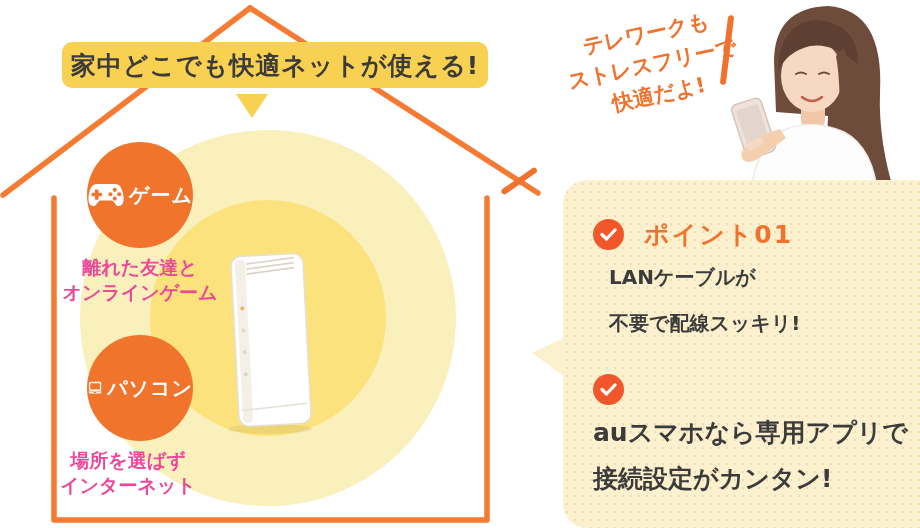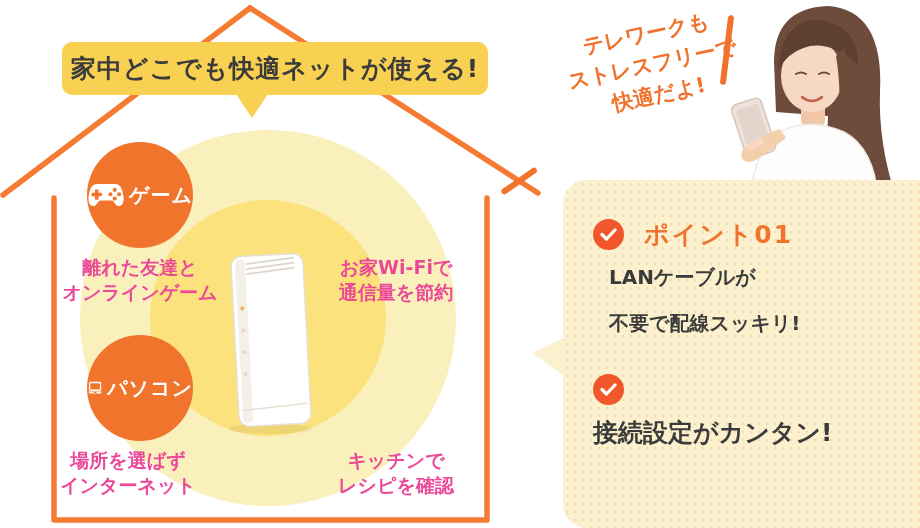--- a/index.html
+++ b/index.html
@@ -16,21 +16,21 @@
   
   .glow-outer{left:80px;top:130px;width:376px;height:376px;border-radius:50%;
     background:#FAF0BC;z-index:2;}
   .glow-inner{left:150px;top:200px;width:236px;height:236px;border-radius:50%;
     background:#FBE27C;z-index:2;}
 
   
   .router-svg{left:210px;top:245px;z-index:3;}
 
   
-  .banner{left:62px;top:42px;width:426px;height:53px;background:#F8D152;
+  .banner{left:62px;top:42px;width:426px;height:46px;background:#F8D152;
     border-radius:10px;display:flex;align-items:center;justify-content:center;z-index:6;}
   .banner-title{font-size:25px;font-weight:800;color:#3B3B3B;letter-spacing:1px;white-space:nowrap;}
   .banner-tail{left:236px;top:94px;width:0;height:0;z-index:6;
     border-left:16px solid transparent;border-right:16px solid transparent;
     border-top:24px solid #F8D152;}
 
   
   .device{width:106px;height:106px;border-radius:50%;background:#F0742C;z-index:4;
     display:flex;flex-direction:row;align-items:center;justify-content:center;gap:4px;}
   .device-label{color:#fff;font-size:20px;font-weight:800;letter-spacing:1px;white-space:nowrap;}
@@ -120,42 +120,34 @@
       <circle cx="29.5" cy="15" r="2.6" fill="#F0742C"></circle>
       <circle cx="40.5" cy="15" r="2.6" fill="#F0742C"></circle>
     </svg>
     <div class="device-label">ゲーム</div>
   </div>
   <div class="abs caption cap-game">
     <span>離れた友達と</span>
     <span>オンラインゲーム</span>
   </div>
 
-  <div class="abs caption cap-sp">
-    <span>お家Wi-Fiで</span>
-    <span>通信量を節約</span>
-  </div>
 
   <div class="abs device dev-pc">
     <svg width="50" height="38" viewBox="0 0 50 38">
       <rect x="8" y="2" width="34" height="24" rx="2.5" fill="none" stroke="#FFFFFF" stroke-width="4"></rect>
       <path d="M4 30 L46 30 L42 36 L8 36 Z" fill="#FFFFFF"></path>
       <rect x="20" y="31.5" width="10" height="3" rx="1.5" fill="#F0742C"></rect>
     </svg>
     <div class="device-label">パソコン</div>
   </div>
   <div class="abs caption cap-pc">
     <span>場所を選ばず</span>
     <span>インターネット</span>
   </div>
 
-  <div class="abs caption cap-tab">
-    <span>キッチンで</span>
-    <span>レシピを確認</span>
-  </div>
 
   <div class="abs speech">
     <span>テレワークも</span>
     <span>ストレスフリーで</span>
     <span>快適だよ!</span>
   </div>
   <div class="abs stroke-left"></div>
   <div class="abs stroke-right"></div>
 
   <svg class="abs woman-svg" width="204" height="200" viewBox="0 0 204 200">
@@ -193,17 +185,18 @@
     </div>
 
     <div class="abs point-head ph2">
       <span class="check">
         <svg width="17" height="13" viewBox="0 0 17 13">
             <path d="M2 6.5 L6.5 11 L15 2" fill="none" stroke="#FFFFFF" stroke-width="3.2" stroke-linecap="round" stroke-linejoin="round"></path>
           </svg>
       </span>
     </div>
     <div class="abs point-text pt2">
+      <span>auスマホなら専用アプリで</span>
       <span>接続設定がカンタン!</span>
     </div>
   </div>
 
 </div>
 
 </body></html>

